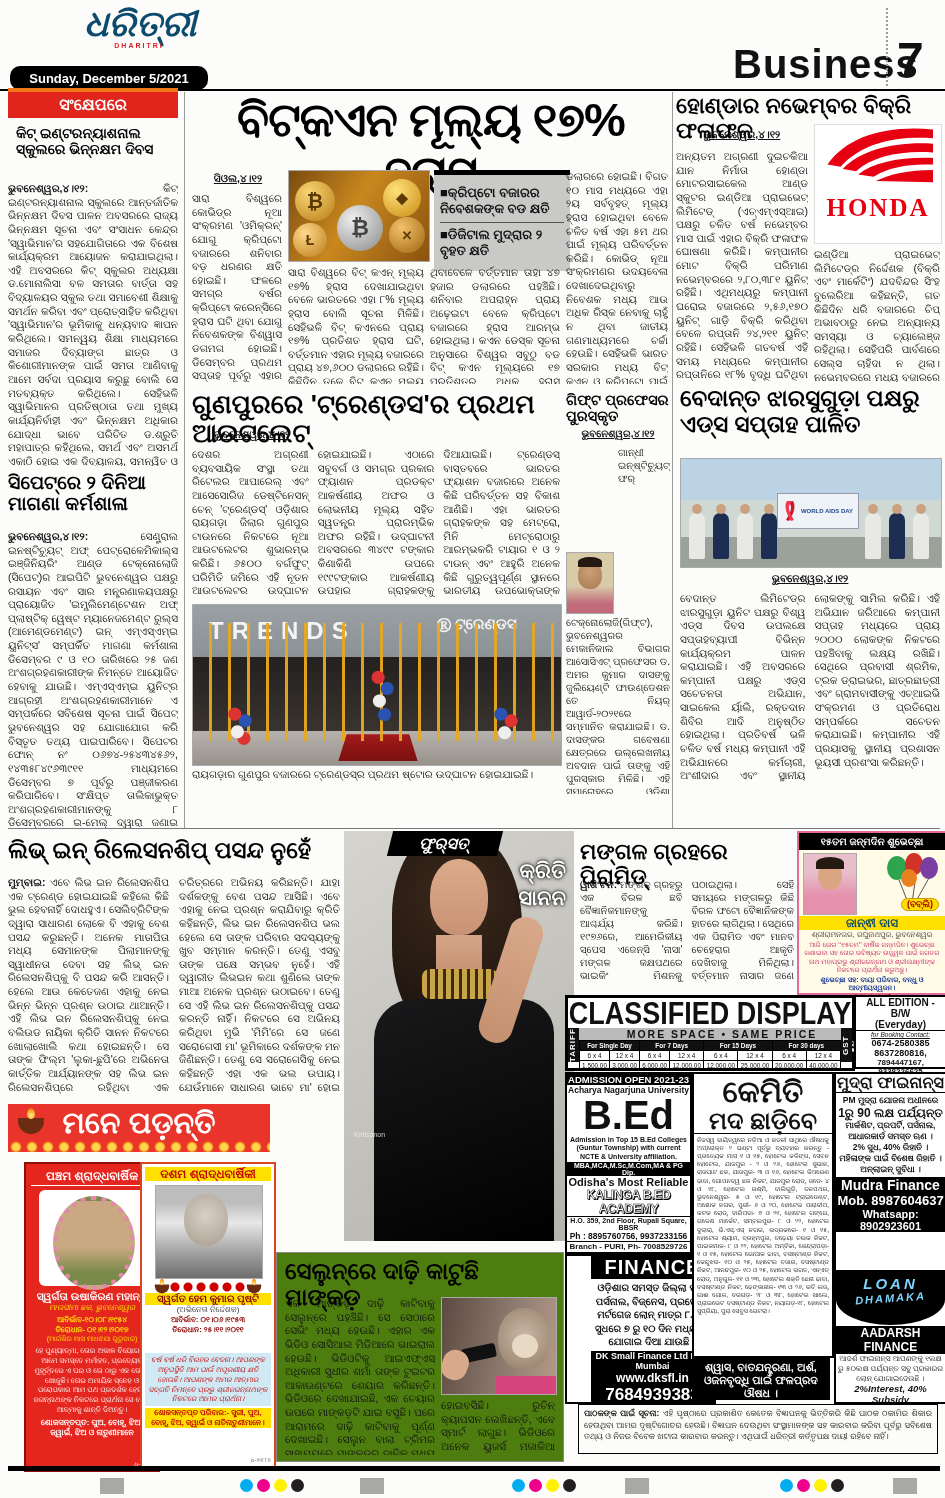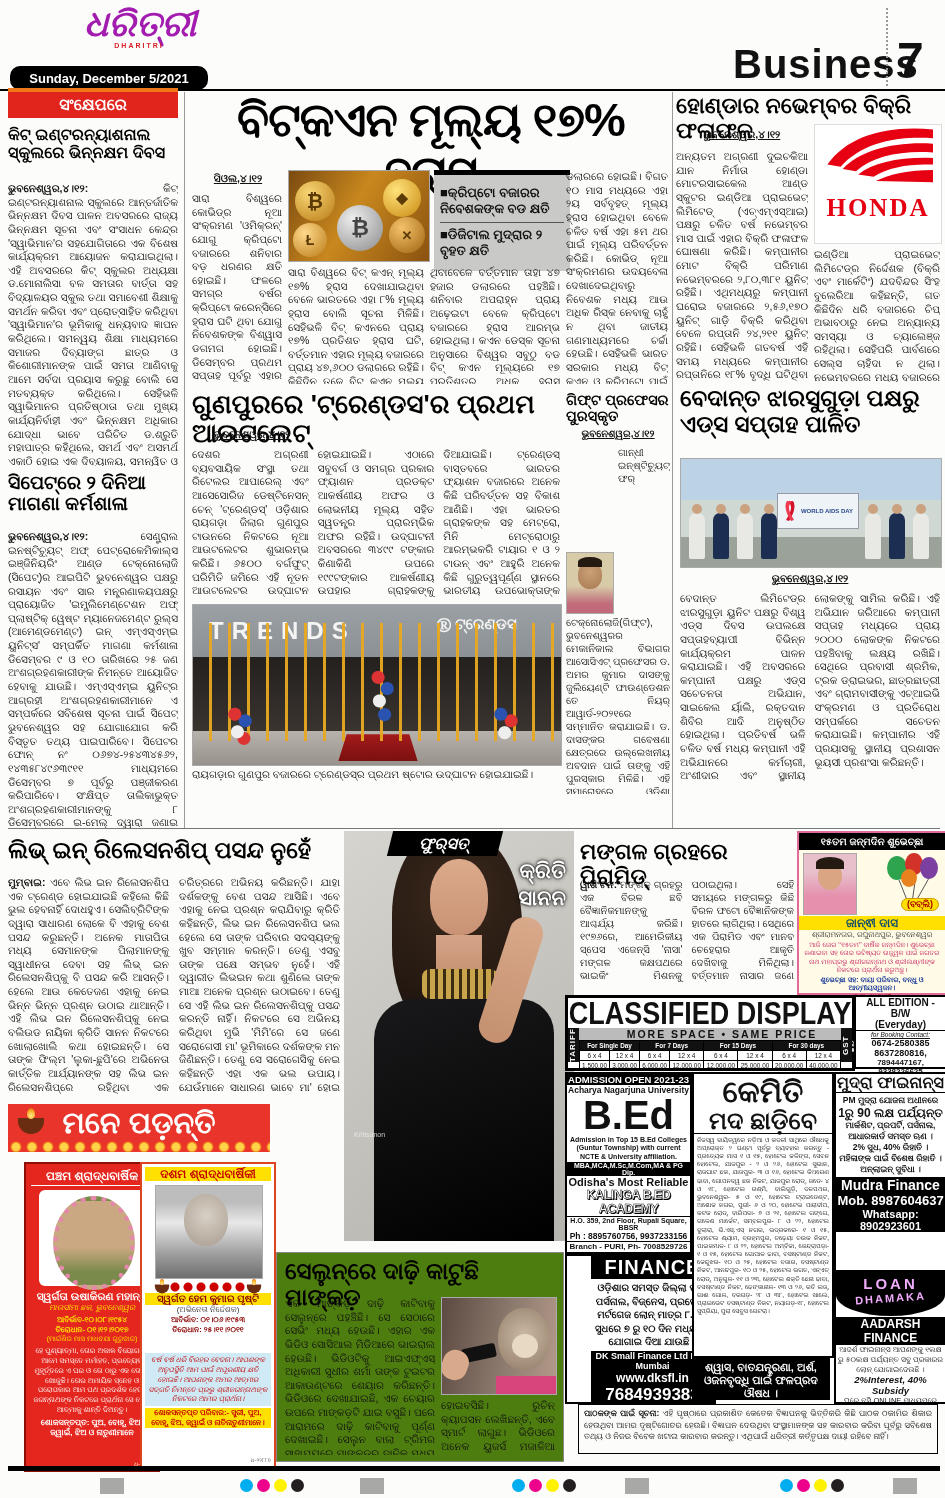--- a/index.html
+++ b/index.html
@@ -11,21 +11,21 @@
   .j{text-align:justify;text-justify:inter-word;}
   .bodytxt{font-size:10.5px;line-height:1.3;overflow:hidden;}
   .byline{font-weight:bold;font-size:10.5px;text-align:center;text-decoration:underline;}
   .art-head{font-weight:bold;color:#000;line-height:1.12;}
   .vr{width:1px;background:#9a9a98;}
   .photo{overflow:hidden;border:1px solid #aaa;}
   .cap{font-size:10.5px;line-height:1.25;}
   
   .dateBox{background:#000;color:#fff;border-radius:10px;font-weight:bold;font-size:13px;
            display:flex;align-items:center;justify-content:center;}
-  .logoOdia{color:#a21caf;font-weight:bold;font-style:italic;font-size:36px;line-height:1;}
+  .logoOdia{color:#0c4a6e;font-weight:bold;font-style:italic;font-size:36px;line-height:1;}
   .logoSub{color:#d81f26;font-weight:bold;font-size:7px;letter-spacing:2px;}
   
   .redTag{background:#e1251c;color:#fff;font-weight:bold;font-size:16px;
           display:flex;align-items:center;justify-content:center;}
   
   .bulBox{background:#c9c9c7;border-top:5px solid #000;padding:6px 6px 4px 6px;}
   .bulItem{font-size:13px;font-weight:bold;line-height:1.25;padding:4px 0;}
   .bulItem+.bulItem{border-top:1px solid #555;}
   
   .coin{position:absolute;border-radius:50%;display:flex;align-items:center;justify-content:center;
@@ -65,21 +65,21 @@
     <div class="logoSub c">DHARITRI</div>
   </div>
   <div class="abs dateBox" style="left:10px;top:66px;width:198px;height:24px;">Sunday, December 5/2021</div>
   <div class="abs" style="left:0;top:89px;width:945px;height:2px;background:#000;"></div>
   <div class="abs" style="left:733px;top:42px;font-size:40px;font-weight:600;letter-spacing:1px;">Business</div>
   <div class="abs" style="left:886px;top:8px;height:78px;border-left:2px dotted #999;"></div>
   <div class="abs" style="left:897px;top:32px;font-size:48px;font-weight:600;">7</div>
 
   <div class="abs" style="left:8px;top:88px;width:170px;height:4px;background:#f07818;"></div>
   <div class="abs redTag" style="left:8px;top:92px;width:170px;height:26px;">ସଂକ୍ଷେପରେ</div>
-  <div class="abs art-head" style="left:8px;top:126px;width:170px;font-size:16px;">କିଟ୍ ଇଣ୍ଟରନ୍ୟାଶନାଲ ସ୍କୁଲରେ ଭିନ୍ନକ୍ଷମ ଦିବସ</div>
+  <div class="abs art-head" style="left:16px;top:126px;width:170px;font-size:14px;">କିଟ୍ ଇଣ୍ଟରନ୍ୟାଶନାଲ ସ୍କୁଲରେ ଭିନ୍ନକ୍ଷମ ଦିବସ</div>
   <div class="abs bodytxt j" style="left:8px;top:182px;width:170px;height:284px;">
     <span class="b">ଭୁବନେଶ୍ୱର,୪।୧୨:</span>
     <span>କିଟ୍ ଇଣ୍ଟରନ୍ୟାଶନାଲ ସ୍କୁଲରେ ଆନ୍ତର୍ଜାତିକ ଭିନ୍ନକ୍ଷମ ଦିବସ ପାଳନ ଅବସରରେ ରାଜ୍ୟ ଭିନ୍ନକ୍ଷମ ସୂଚନା ଏବଂ ସଂସାଧନ କେନ୍ଦ୍ର 'ସ୍ୱାଭିମାନ'ର ସହଯୋଗିତାରେ ଏକ ବିଶେଷ କାର୍ଯ୍ୟକ୍ରମ ଆୟୋଜନ କରାଯାଇଥିଲା। ଏହି ଅବସରରେ କିଟ୍ ସ୍କୁଲର ଅଧ୍ୟକ୍ଷା ଡ.ମୋନାଲିସା ବଳ ସମତାର ବାର୍ତ୍ତା ସହ ବିଦ୍ୟାଳୟର ସ୍କୁଲ ତଥା ସମାବେଶୀ ଶିକ୍ଷାକୁ ସମର୍ଥନ କରିବା ଏବଂ ପ୍ରୋତ୍ସାହିତ କରିଥିବା 'ସ୍ୱାଭିମାନ'ର ଭୂମିକାକୁ ଧନ୍ୟବାଦ ଜ୍ଞାପନ କରିଥିଲେ। ସମନ୍ୱୟ ଶିକ୍ଷା ମାଧ୍ୟମରେ ସମାଜର ଦିବ୍ୟାଙ୍ଗ ଛାତ୍ର ଓ କିଶୋରୀମାନଙ୍କ ପାଇଁ ସମତା ଆଣିବାକୁ ଆମେ ସର୍ବଦା ପ୍ରୟାସ କରୁଛୁ ବୋଲି ସେ ମତବ୍ୟକ୍ତ କରିଥିଲେ। ସେହିଭଳି ସ୍ୱାଭିମାନର ପ୍ରତିଷ୍ଠାତା ତଥା ମୁଖ୍ୟ କାର୍ଯ୍ୟନିର୍ବାହୀ ଏବଂ ଭିନ୍ନକ୍ଷମ ଅଧିକାର ଯୋଦ୍ଧା ଭାବେ ପରିଚିତ ଡ.ଶ୍ରୁତି ମହାପାତ୍ର କହିଥିଲେ, ସମର୍ଥ ଏବଂ ଅସମର୍ଥ ଏକାଠି ହୋଇ ଏକ ଦିବ୍ୟାଳୟ, ସମନ୍ୱିତ ଓ ସୁନ୍ଦର ବିଶ୍ୱ ପ୍ରତିଷ୍ଠା କରିପାରିବେ। ସମାଜରେ ସମତା ଓ ସମନ୍ୱୟ ପ୍ରତିଷ୍ଠା ନିମନ୍ତେ ବିଦ୍ୟାଳୟ ହିଁ ମୂଳଦୁଆ ବୋଲି ସେ କହିଛନ୍ତି।</span>
   </div>
   <div class="abs art-head" style="left:8px;top:472px;width:170px;font-size:19px;">ସିପେଟ୍‌ରେ ୨ ଦିନିଆ ମାଗଣା କର୍ମଶାଳା</div>
   <div class="abs bodytxt j" style="left:8px;top:530px;width:170px;height:298px;">
     <span class="b">ଭୁବନେଶ୍ୱର,୪।୧୨:</span>
     <span>ସେଣ୍ଟ୍ରାଲ ଇନଷ୍ଟିଚ୍ୟୁଟ୍ ଅଫ୍ ପେଟ୍ରୋକେମିକାଲ୍ସ ଇଞ୍ଜିନିୟରିଂ ଆଣ୍ଡ ଟେକ୍ନୋଲୋଜି (ସିପେଟ୍)ର ଆଇପିଟି ଭୁବନେଶ୍ୱର ପକ୍ଷରୁ ରସାୟନ ଏବଂ ସାର ମନ୍ତ୍ରଣାଳୟପକ୍ଷରୁ ପ୍ରାୟୋଜିତ 'ଇମ୍ପ୍ଲିମେଣ୍ଟେଶନ ଅଫ୍ ପ୍ଲାଷ୍ଟିକ୍ ୱେଷ୍ଟ ମ୍ୟାନେଜମେଣ୍ଟ ରୁଲ୍ସ (ଆମେଣ୍ଡମେଣ୍ଟ) ଇନ୍ ଏମ୍‌ଏସ୍‌ଏମ୍‌ଇ ୟୁନିଟ୍ସ' ସମ୍ପର୍କିତ ମାଗଣା କର୍ମଶାଳା ଡିସେମ୍ବର ୯ ଓ ୧୦ ତାରିଖରେ ୨୫ ଜଣ ଅଂଶଗ୍ରହଣକାରୀଙ୍କ ନିମନ୍ତେ ଆୟୋଜିତ ହେବାକୁ ଯାଉଛି। ଏମ୍‌ଏସ୍‌ଏମ୍‌ଇ ୟୁନିଟ୍‌ର ଆଗ୍ରହୀ ଅଂଶଗ୍ରହଣକାରୀମାନେ ଏ ସମ୍ପର୍କରେ ସବିଶେଷ ସୂଚନା ପାଇଁ ସିପେଟ୍ ଭୁବନେଶ୍ୱର ସହ ଯୋଗାଯୋଗ କରି ବିସ୍ତୃତ ତଥ୍ୟ ପାଇପାରିବେ। ସିପେଟର ଫୋନ୍ ନଂ ୦୬୭୪-୨୫୪୩୪୫୬୨, ୧୪୩୫୮୪୯୬୩୯୧୧ ମାଧ୍ୟମରେ ଡିସେମ୍ବର ୭ ପୂର୍ବରୁ ପଞ୍ଜୀକରଣ କରିପାରିବେ। ସଂକ୍ଷିପ୍ତ ତାଲିକାଭୁକ୍ତ ଅଂଶଗ୍ରହଣକାରୀମାନଙ୍କୁ ୮ ଡିସେମ୍ବରରେ ଇ-ମେଲ୍ ଦ୍ୱାରା ଜଣାଇ ଦିଆଯିବ ବୋଲି ସିପେଟ୍ ପକ୍ଷରୁ କୁହାଯାଇଛି।</span>
   </div>
 
@@ -378,21 +378,21 @@
     <div class="b" style="font-size:8.5px;">ଆଧାରକାର୍ଡ ସମସ୍ତ ଋଣ ।</div>
     <div class="b" style="font-size:8.5px;">2% ସୁଧ, 40% ରିହାତି ।</div>
     <div class="b" style="font-size:8.5px;">ମହିଳାଙ୍କ ପାଇଁ ବିଶେଷ ରିହାତି ।</div>
     <div class="b" style="font-size:8.5px;">ଅନ୍‌ଲାଇନ୍ ସୁବିଧା ।</div>
     <div class="blkBar" style="font-size:14px;margin-top:2px;">Mudra Finance</div>
     <div class="blkBar" style="font-size:13px;">Mob. 8987604637</div>
     <div class="blkBar" style="font-size:11px;">Whatsapp: 8902923601</div>
   </div>
 
   <div class="abs adBorder c" style="left:834px;top:1272px;width:109px;height:128px;overflow:hidden;">
-    <div style="background:#000;color:#f0abfc;border-radius:0 0 50% 50%;padding:1px 0 12px 0;">
+    <div style="background:#000;color:#7dd3fc;border-radius:0 0 50% 50%;padding:1px 0 21px 0;font-style:italic;">
       <div class="b" style="font-size:15px;letter-spacing:3px;">LOAN</div>
       <div class="b" style="font-size:11px;letter-spacing:2px;transform:rotate(-4deg);">DHAMAKA</div>
     </div>
     <div class="blkBar" style="font-size:12px;margin-top:1px;">AADARSH FINANCE</div>
     <div style="font-size:7.5px;line-height:1.3;">ଆଦର୍ଶ ଫାଇନାନ୍ସ ଆପଣଙ୍କୁ ୧ଲକ୍ଷ ରୁ ୫୦ଲକ୍ଷ ପର୍ଯ୍ୟନ୍ତ ସବୁ ପ୍ରକାରର ଲୋନ୍ ଯୋଗାଇଦେଉଛି ।</div>
     <div class="b" style="font-size:9.5px;font-style:italic;">2%Interest, 40% Subsidy</div>
     <div style="font-size:7.5px;line-height:1.25;">ଘରେ ବସି ONLINE ମାଧ୍ୟମରେ ସୁବିଧାରେ ଲୋନ୍‌ର ସୁବିଧା ପାଆନ୍ତୁ ।</div>
 
   </div>
 

